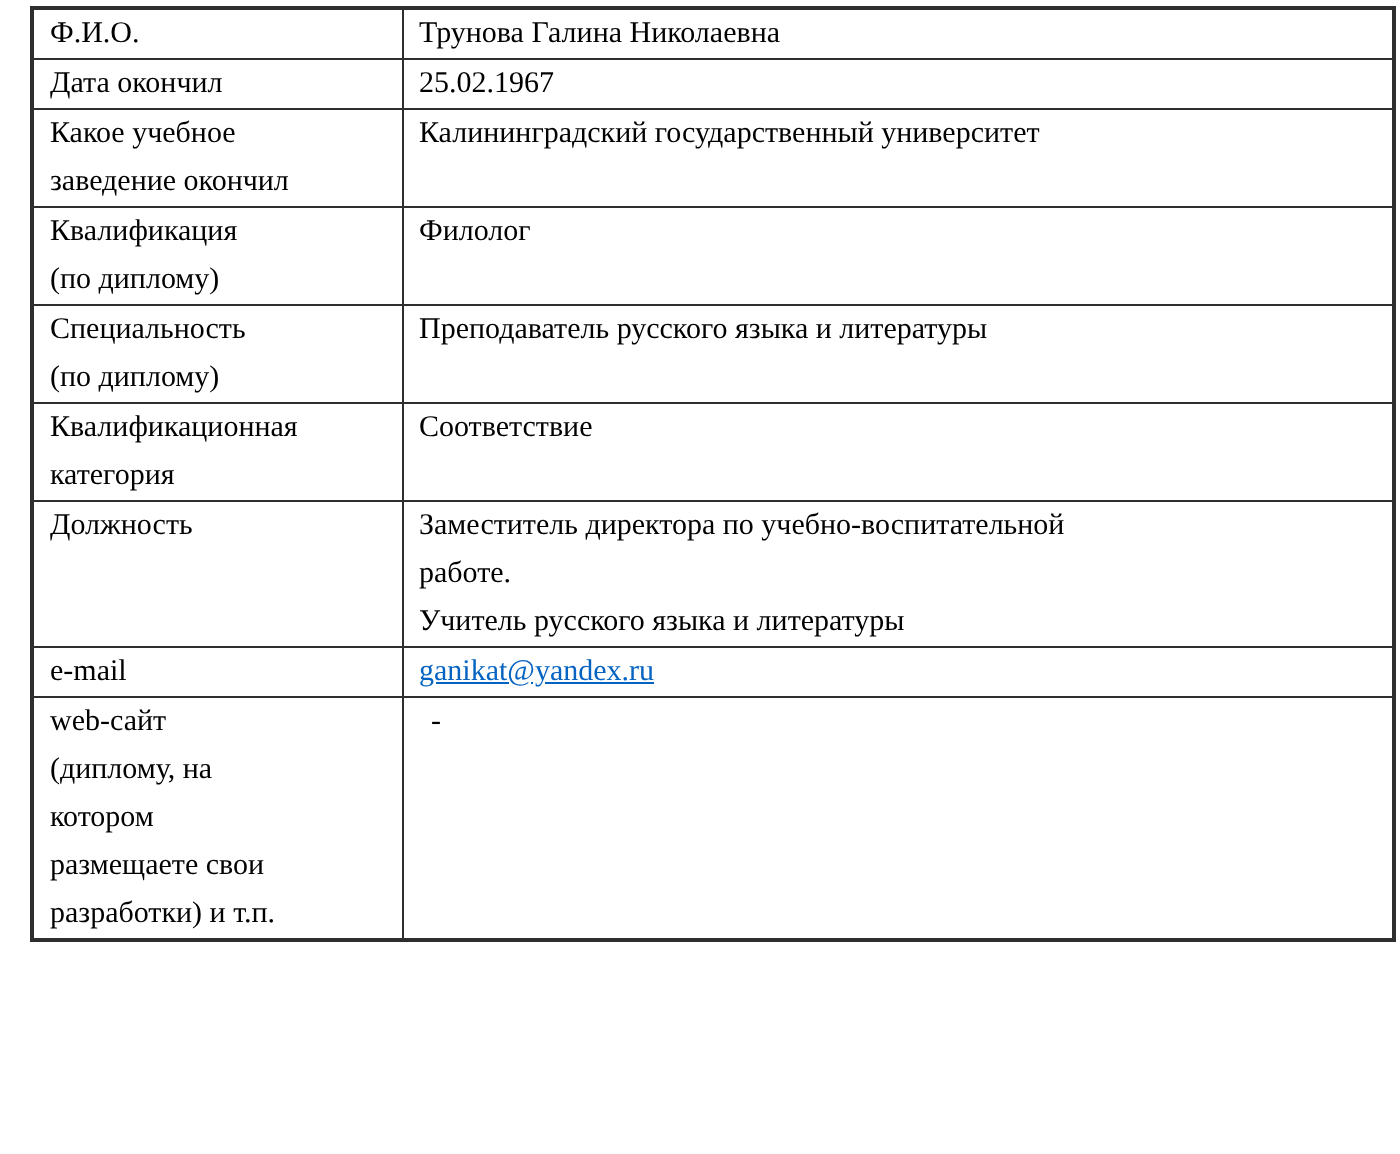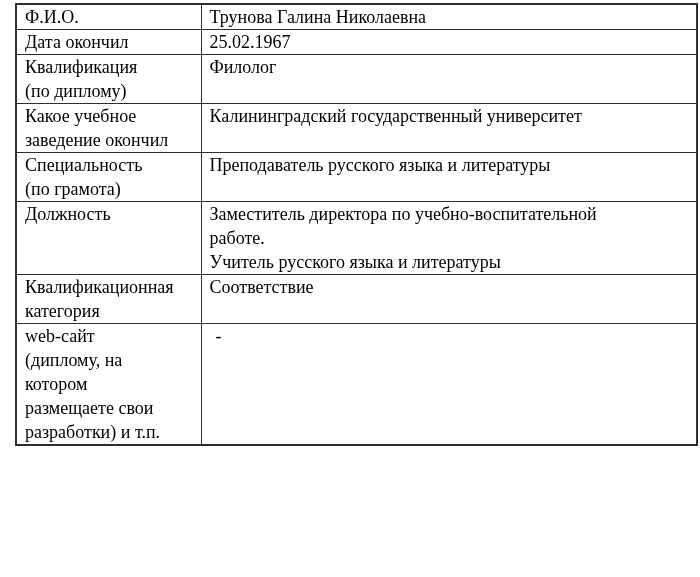--- a/index.html
+++ b/index.html
@@ -20,21 +20,21 @@
     top: 3px;
     width: 683px;
     border-collapse: collapse;
     table-layout: fixed;
     border: 2px solid #2e2e2e;
   }
   .doc-table col.c-label { width: 185px; }
   .doc-table td {
     border: 1px solid #2e2e2e;
     vertical-align: top;
-    font-size: 18px;
+    font-size: 15px;
     line-height: 24px;
     padding: 0 5px 0 8px;
     white-space: pre-line;
     overflow: hidden;
   }
   .value-cell { padding-left: 6px; }
   .value-cell.indent { padding-left: 14px; }
   .email-link {
     color: #0563C1;
     text-decoration: underline;
@@ -52,44 +52,48 @@
   <tbody>
     <tr>
       <td class="label-cell">Ф.И.О.</td>
       <td class="value-cell">Трунова Галина Николаевна</td>
     </tr>
     <tr>
       <td class="label-cell">Дата окончил</td>
       <td class="value-cell">25.02.1967</td>
     </tr>
     <tr>
+      <td class="label-cell">Какое учебное
+заведение окончил</td>
+      <td class="value-cell">Калининградский государственный университет</td>
+    </tr>
+    <tr>
       <td class="label-cell">Квалификация
 (по диплому)</td>
       <td class="value-cell">Филолог</td>
     </tr>
     <tr>
-      <td class="label-cell">Какое учебное
-заведение окончил</td>
-      <td class="value-cell">Калининградский государственный университет</td>
+      <td class="label-cell">Специальность
+(по диплому)</td>
+      <td class="value-cell">Преподаватель русского языка и литературы</td>
     </tr>
     <tr>
-      <td class="label-cell">Специальность
-(по грамота)</td>
-      <td class="value-cell">Преподаватель русского языка и литературы</td>
+      <td class="label-cell">Квалификационная
+категория</td>
+      <td class="value-cell">Соответствие</td>
     </tr>
     <tr>
       <td class="label-cell">Должность</td>
       <td class="value-cell">Заместитель директора по учебно-воспитательной
 работе.
 Учитель русского языка и литературы</td>
     </tr>
     <tr>
-      <td class="label-cell">Квалификационная
-категория</td>
-      <td class="value-cell">Соответствие</td>
+      <td class="label-cell">e-mail</td>
+      <td class="value-cell"><a class="email-link">ganikat@yandex.ru</a></td>
     </tr>
     <tr>
       <td class="label-cell">web-сайт
 (диплому, на
 котором
 размещаете свои
 разработки) и т.п.</td>
       <td class="value-cell indent">-</td>
     </tr>
   </tbody>

